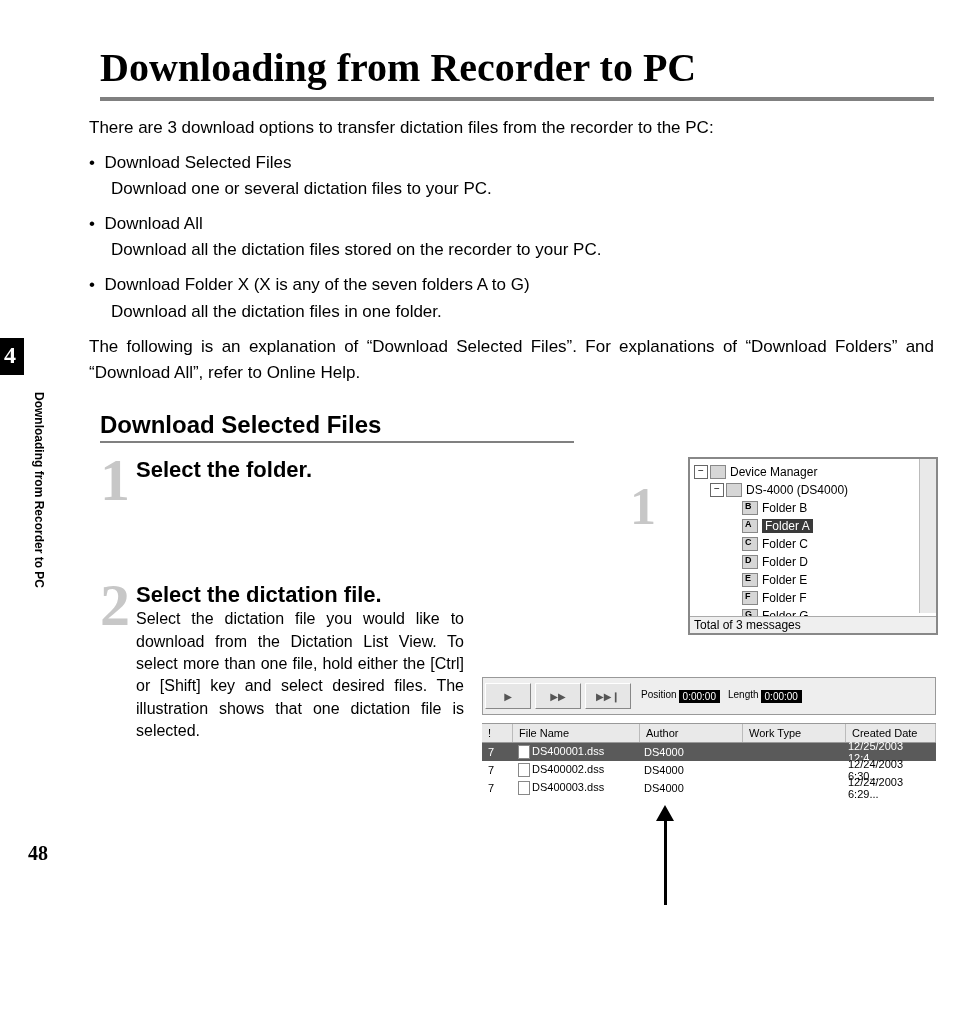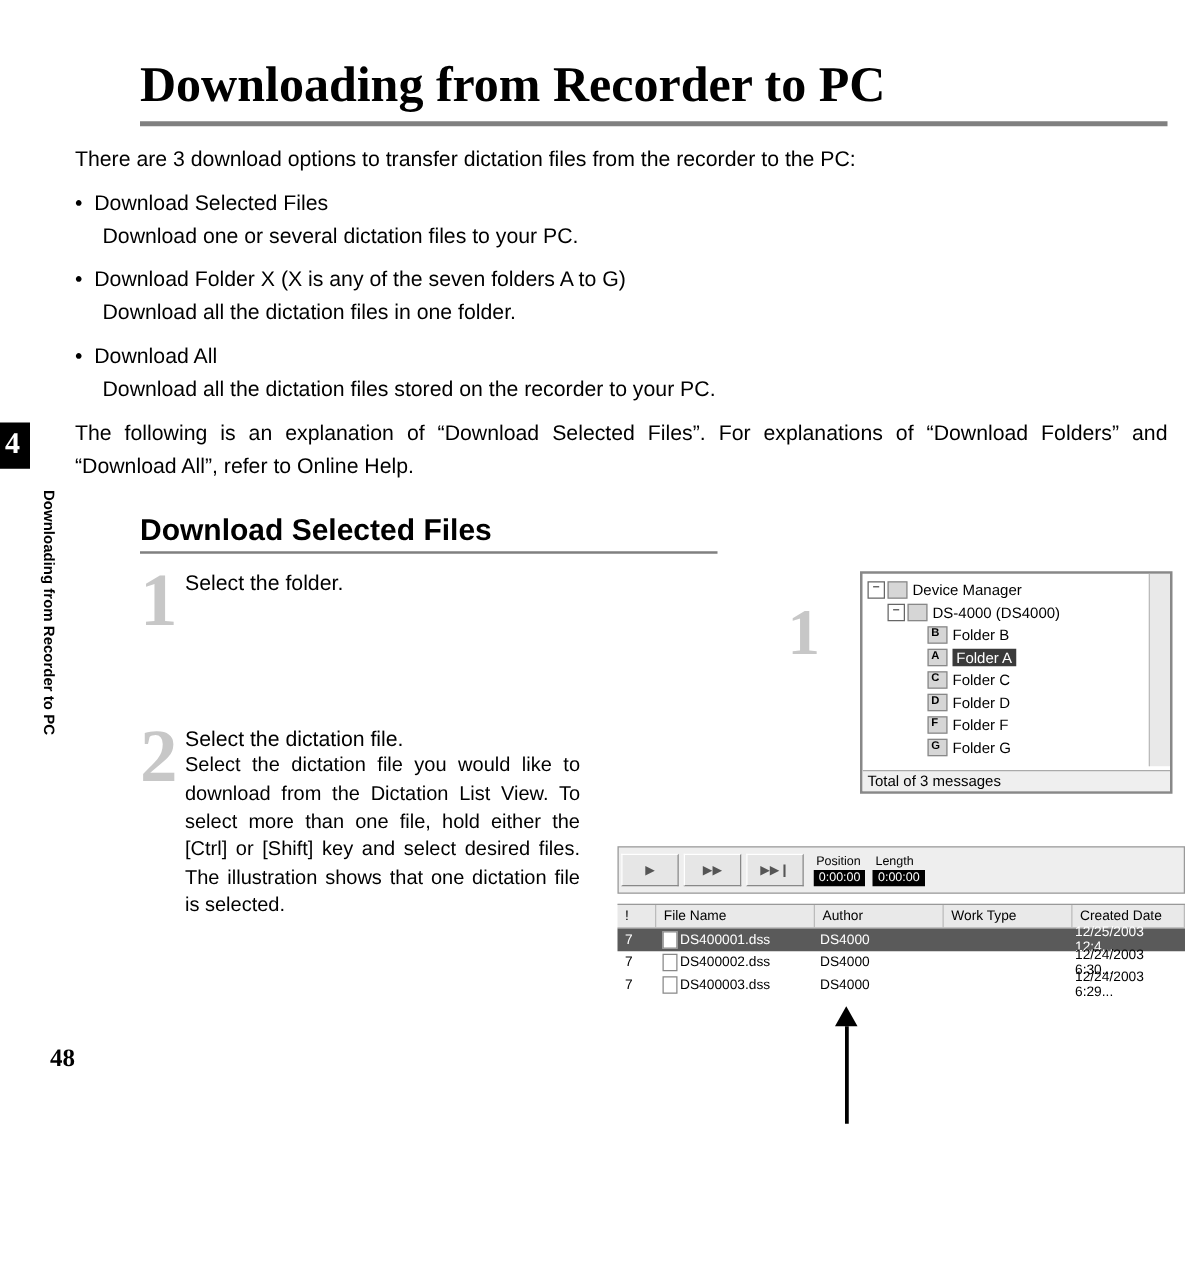--- a/index.html
+++ b/index.html
@@ -1,53 +1,53 @@
 <!DOCTYPE html>
 <html><head>
 <meta charset="utf-8">
 <style>
 body{margin:0;font-family:Arial,Helvetica,sans-serif;background:#fff;color:#000;width:954px}
-.page{padding:44px 0 40px 16px;position:relative}
+.page{padding:44px 0 40px 4px;position:relative}
 h1{font-family:"Times New Roman",serif;font-size:40px;font-weight:bold;margin:0 0 6px 96px}
 .hr{height:4px;background:#808080;margin:0 20px 14px 96px}
-.intro,.bullets,.note{margin:0 20px 0 44px}
+.intro,.bullets,.note{margin:0 20px 0 85px}
 .intro{font-size:17px;line-height:1.5;margin-bottom:10px}
 .bullets{font-size:17px;line-height:1.45}
 .bitem{margin-bottom:4px}
 .bitem .lead::before{content:"\2022\00a0\00a0"}
 .bitem .sub{margin:2px 0 10px 22px}
 .note{font-size:17px;line-height:1.5;text-align:justify;margin-top:10px;margin-bottom:26px}
 .section-tab{position:absolute;left:0;top:338px;background:#000;color:#fff;font-size:24px;font-weight:bold;padding:4px 8px 6px 4px;font-family:"Times New Roman",serif}
 .sidetext{position:absolute;left:32px;top:392px;writing-mode:vertical-rl;text-orientation:mixed;font-weight:bold;font-size:12px}
 h2{font-size:24px;font-weight:bold;margin:0 0 2px 96px}
 .h2rule{height:2px;background:#808080;margin:0 380px 14px 96px}
 .steps{position:relative}
 .step{display:flex;align-items:flex-start;margin-left:96px;margin-right:490px;margin-bottom:78px}
 .bignum{font-family:"Times New Roman",serif;font-size:60px;font-weight:bold;color:#c7c7c7;line-height:0.78;margin-right:6px;width:30px}
 .stepbody{flex:1}
-.stephead{font-weight:normal;font-size:17px}
+.stephead{font-weight:bold;font-size:22px}
 .steptxt{font-size:16px;line-height:1.4;text-align:justify}
 .fig{position:absolute;background:#fff}
 .callout{font-family:"Times New Roman",serif;font-size:52px;font-weight:bold;color:#c7c7c7;position:absolute}
 .fig1{right:16px;top:0;width:250px}
 .tree{border:2px solid #888;background:#fff;font-size:12px;padding:4px 0 0 4px;height:170px;overflow:hidden;position:relative}
 .tree-row{display:flex;align-items:center;height:18px}
 .tree-row .pad{display:inline-block}
 .exp{width:12px;height:12px;border:1px solid #666;margin-right:2px;font-size:10px;line-height:10px;text-align:center}
 .fldicon{display:inline-block;width:14px;height:12px;background:#d6d6d6;border:1px solid #888;margin-right:4px;position:relative}
 .fldicon.letter::after{content:attr(data-l);position:absolute;font-size:9px;font-weight:bold;left:2px;top:-1px}
 .sel{background:#3a3a3a;color:#fff;padding:0 3px}
 .treebottom{position:absolute;left:0;right:0;bottom:0;border-top:1px solid #aaa;background:#efefef;font-size:12px;padding:1px 4px}
 .sbr{position:absolute;right:0;top:0;bottom:20px;width:16px;background:#e9e9e9;border-left:1px solid #bbb}
 .fig2{right:16px;top:220px;width:454px;left:478px}
 .toolbar{border:1px solid #999;background:#eee;height:36px;display:flex;align-items:center;font-size:11px}
 .tbtn{width:44px;height:24px;border:1px solid #fff;border-right-color:#888;border-bottom-color:#888;background:#e6e6e6;margin:0 2px;display:flex;align-items:center;justify-content:center;font-size:10px;color:#555}
 .lcd{background:#000;color:#fff;font-size:10px;padding:1px 4px;margin-top:1px}
 .lbl{font-size:10px;margin:0 2px}
-.col{display:flex;flex-direction:column;align-items:flex-start;margin-left:6px}
+.col{display:flex;flex-direction:row;align-items:flex-start;margin-left:6px}
 .spacer8{height:8px}
 .listhdr{display:flex;background:#e9e9e9;border-top:1px solid #999;border-bottom:1px solid #999;font-size:11px;height:18px;align-items:center}
 .listhdr>div{border-right:1px solid #bbb;padding:0 6px;height:100%;display:flex;align-items:center}
 .c-pri{width:18px}.c-fn{width:114px}.c-au{width:90px}.c-wt{width:90px}.c-cd{flex:1}
 .row{display:flex;font-size:11px;height:18px;align-items:center}
 .row>div{padding:0 6px}
 .row .c-pri{width:18px}.row .c-fn{width:114px}.row .c-au{width:90px}.row .c-wt{width:90px}.row .c-cd{flex:1}
 .row.selrow{background:#5a5a5a;color:#fff}
 .docicon{display:inline-block;width:10px;height:12px;border:1px solid #888;background:#fff;margin-right:2px;vertical-align:middle}
 .arrow{position:absolute}
@@ -59,22 +59,22 @@
 <body>
 
 <div class="page">
  <h1>Downloading from Recorder to PC</h1>
  <div class="hr"></div>
 
  <p class="intro">There are 3 download options to transfer dictation files from the recorder to the PC:</p>
 
  <div class="bullets">
   <div class="bitem"><span class="lead">Download Selected Files</span><div class="sub">Download one or several dictation files to your PC.</div></div>
+  <div class="bitem"><span class="lead">Download All</span><div class="sub">Download all the dictation files stored on the recorder to your PC.</div></div>
   <div class="bitem"><span class="lead">Download Folder X (X is any of the seven folders A to G)</span><div class="sub">Download all the dictation files in one folder.</div></div>
-  <div class="bitem"><span class="lead">Download All</span><div class="sub">Download all the dictation files stored on the recorder to your PC.</div></div>
  </div>
 
  <p class="note">The following is an explanation of “Download Selected Files”. For explanations of “Download Folders” and “Download All”, refer to Online Help.</p>
 
  <div class="section-tab">4</div>
  <div class="sidetext">Downloading from Recorder to PC</div>
 
  <h2>Download Selected Files</h2>
  <div class="h2rule"></div>
 
@@ -122,20 +122,25 @@
           </div>
     <div class="tree-row">
             <span class="pad" style="width:48px"></span>
             <span class="fldicon letter" data-l="C"></span>
             <span>Folder C</span>
           </div>
     <div class="tree-row">
             <span class="pad" style="width:48px"></span>
             <span class="fldicon letter" data-l="D"></span>
             <span>Folder D</span>
+          </div>
+    <div class="tree-row">
+            <span class="pad" style="width:48px"></span>
+            <span class="fldicon letter" data-l="E"></span>
+            <span>Folder E</span>
           </div>
     <div class="tree-row">
             <span class="pad" style="width:48px"></span>
             <span class="fldicon letter" data-l="F"></span>
             <span>Folder F</span>
           </div>
     <div class="tree-row">
             <span class="pad" style="width:48px"></span>
             <span class="fldicon letter" data-l="G"></span>
             <span>Folder G</span>

